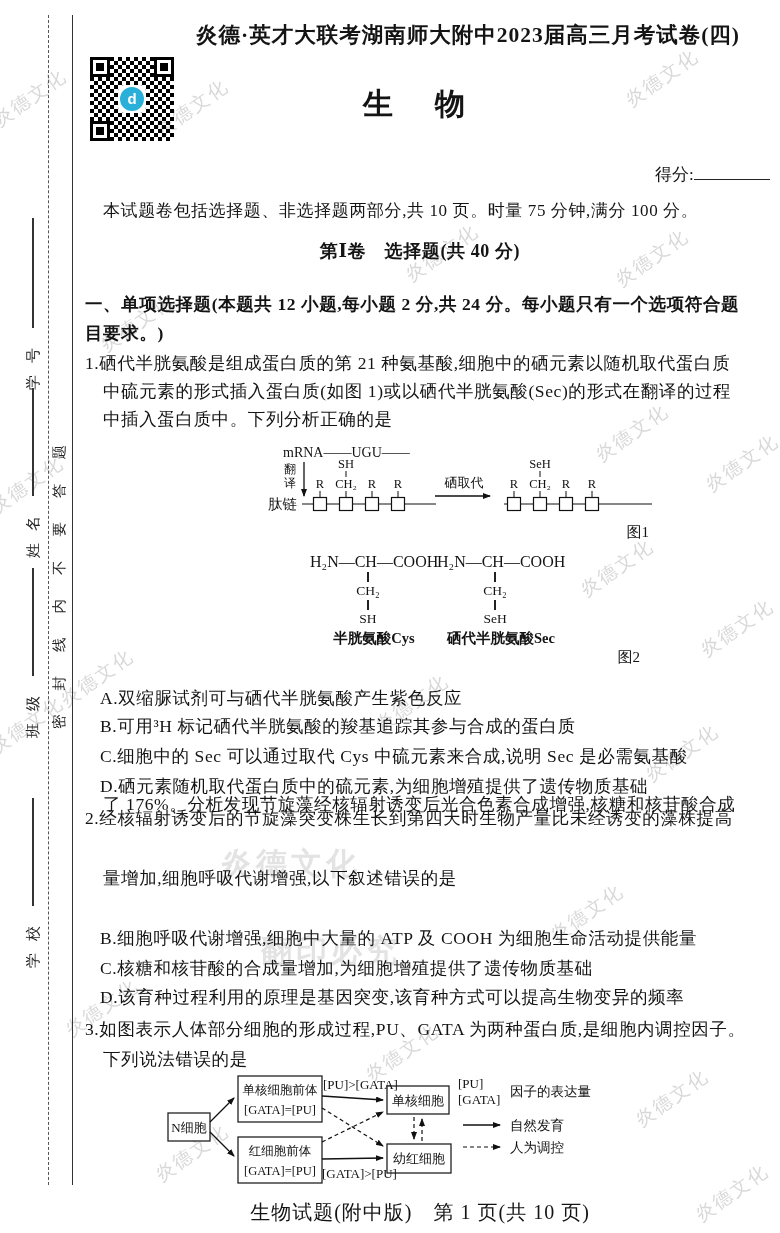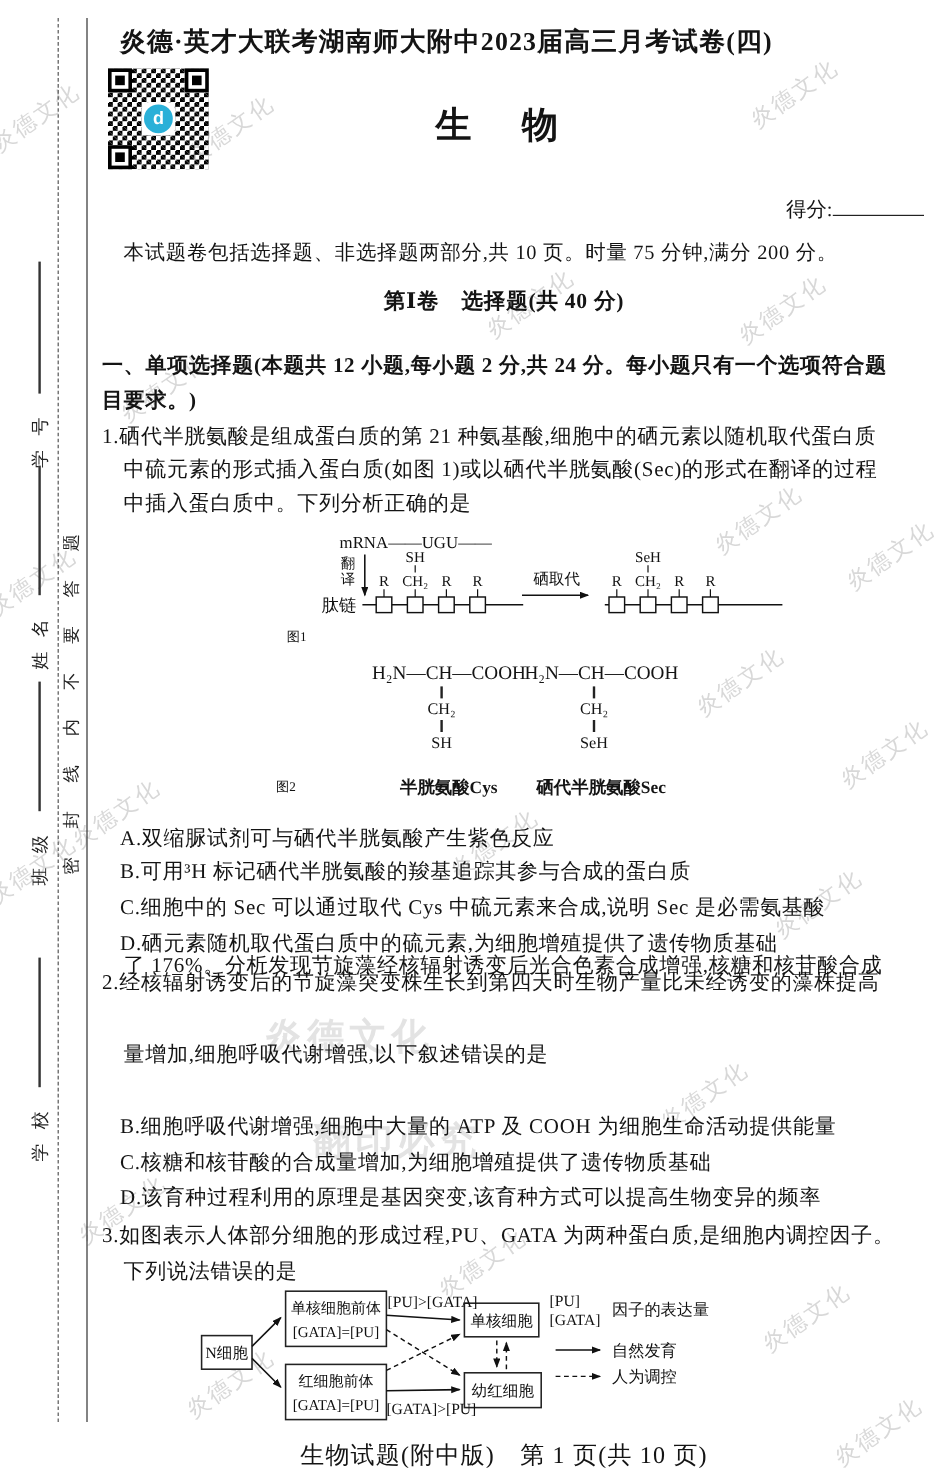--- a/index.html
+++ b/index.html
@@ -14,21 +14,21 @@
   .v-dotted{position:absolute;left:48px;top:15px;height:1170px;border-left:1.5px dashed #555;z-index:1;}
   .v-solid{position:absolute;left:72px;top:15px;height:1170px;border-left:1.5px solid #333;z-index:1;}
   .side-field{position:absolute;height:20px;display:flex;align-items:center;gap:8px;
       transform:rotate(-90deg);z-index:1;}
   .side-label{font-size:15px;letter-spacing:12px;white-space:nowrap;color:#222;}
   .side-blank{flex:1;height:1.4px;background:#333;}
   .seal-text{position:absolute;left:-101px;top:566px;width:320px;height:18px;
       transform:rotate(-90deg);font-size:14.5px;letter-spacing:24px;white-space:nowrap;
       color:#222;z-index:1;text-align:center;}
   
-  .exam-title{position:absolute;left:100px;top:20px;width:640px;text-align:left;
+  .exam-title{position:absolute;left:100px;top:20px;width:640px;text-align:right;
       font-size:21.5px;font-weight:bold;letter-spacing:1px;white-space:nowrap;z-index:2;}
   .subject-title{position:absolute;left:107px;top:84px;width:620px;text-align:center;
       font-size:30px;font-weight:bold;letter-spacing:6px;z-index:2;}
   .score-line{position:absolute;left:655px;top:163px;font-size:17px;font-weight:normal;z-index:2;white-space:nowrap;}
   .score-blank{display:inline-block;width:76px;height:1px;border-bottom:1.4px solid #222;vertical-align:baseline;}
   
   .qr{position:absolute;left:90px;top:57px;width:84px;height:84px;z-index:2;
       background-image:linear-gradient(45deg,#000 25%,transparent 25%,transparent 75%,#000 75%),
                        linear-gradient(45deg,#000 25%,transparent 25%,transparent 75%,#000 75%);
       background-size:8px 8px;background-position:0 0,4px 4px;}
@@ -39,27 +39,27 @@
   .qr .logo{position:absolute;left:30px;top:30px;width:24px;height:24px;border-radius:50%;
       background:#2ab0d8;color:#fff;font-weight:bold;font-size:15px;line-height:24px;text-align:center;
       font-family:"Liberation Sans",sans-serif;}
   
   .line{position:absolute;font-size:17.5px;letter-spacing:0.6px;white-space:nowrap;z-index:2;}
   .bold{font-weight:bold;}
   .center-wide{width:620px;text-align:center;}
   
   .fig-svg{position:absolute;z-index:2;}
   .fig-svg text{font-family:"Liberation Serif","DejaVu Serif",serif;fill:#111;}
-  .fig-caption{position:absolute;z-index:2;font-size:11px;text-align:left;}
+  .fig-caption{position:absolute;z-index:2;font-size:15px;text-align:right;}
   .fig2{position:absolute;left:305px;top:553px;width:280px;height:112px;z-index:2;}
   .fig2-col{position:absolute;top:0;width:128px;text-align:center;}
   .fig2 .formula{font-size:16px;white-space:nowrap;}
   .fig2 .sub{font-size:13.5px;position:relative;left:-6px;}
   .fig2 .bond{width:1.2px;height:10px;background:#222;margin:1px auto;position:relative;left:-6px;}
-  .fig2 .cname{font-size:14.5px;font-weight:600;margin-top:20px;white-space:nowrap;}
+  .fig2 .cname{font-size:14.5px;font-weight:600;margin-top:2px;white-space:nowrap;}
   .footer{position:absolute;left:110px;top:1199px;width:620px;text-align:center;
       font-size:20px;letter-spacing:1px;z-index:2;}
 </style>
 </head>
 <body>
 
 <div class="page">
 
   <span class="wm" style="left:-12px;top:85px">炎德文化</span>
   <span class="wm" style="left:150px;top:95px">炎德文化</span>
@@ -116,21 +116,21 @@
     <div class="logo-bg"></div>
     <div class="logo">d</div>
   </div>
 
   <div class="subject-title">生　物</div>
 
   <div class="score-line">
     <span>得分:</span><span class="score-blank"></span>
   </div>
 
-  <div class="line" style="left:103px;top:199px;font-size:17px">本试题卷包括选择题、非选择题两部分,共 10 页。时量 75 分钟,满分 200 分。</div>
+  <div class="line" style="left:103px;top:199px;font-size:17px">本试题卷包括选择题、非选择题两部分,共 10 页。时量 75 分钟,满分 100 分。</div>
   <div class="line bold center-wide" style="left:110px;top:239px;font-size:18px">第Ⅰ卷　选择题(共 40 分)</div>
   <div class="line bold" style="left:85px;top:292px">一、单项选择题(本题共 12 小题,每小题 2 分,共 24 分。每小题只有一个选项符合题</div>
   <div class="line bold" style="left:85px;top:321px">目要求。)</div>
 
   <div class="line" style="left:85px;top:351px">1.硒代半胱氨酸是组成蛋白质的第 21 种氨基酸,细胞中的硒元素以随机取代蛋白质</div>
   <div class="line" style="left:103px;top:379px">中硫元素的形式插入蛋白质(如图 1)或以硒代半胱氨酸(Sec)的形式在翻译的过程</div>
   <div class="line" style="left:103px;top:407px">中插入蛋白质中。下列分析正确的是</div>
 
   <svg class="fig-svg" style="left:260px;top:437px" width="410" height="103" viewBox="0 0 410 103">
     <defs>

